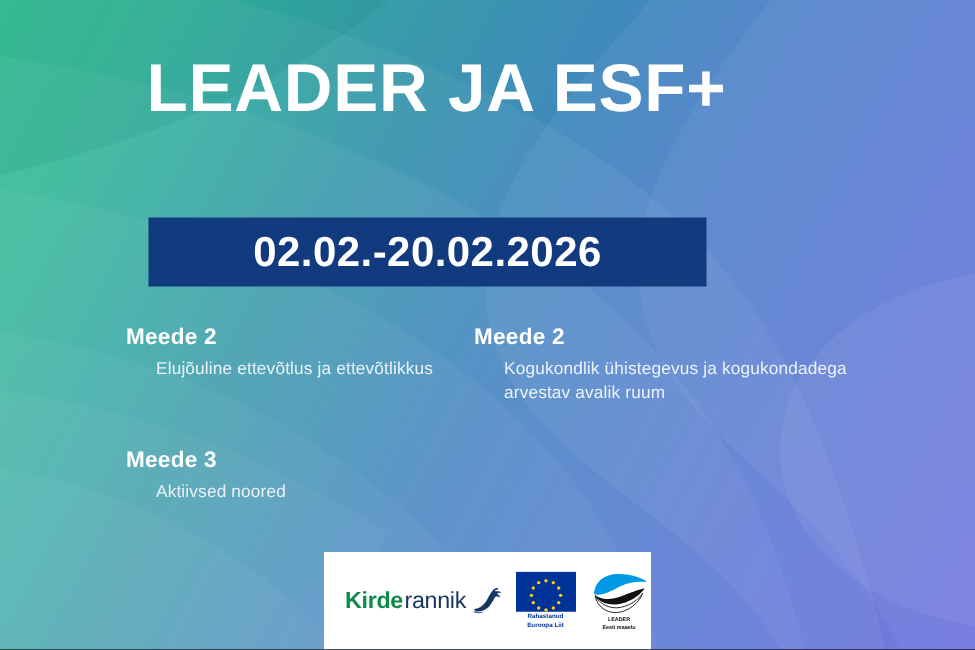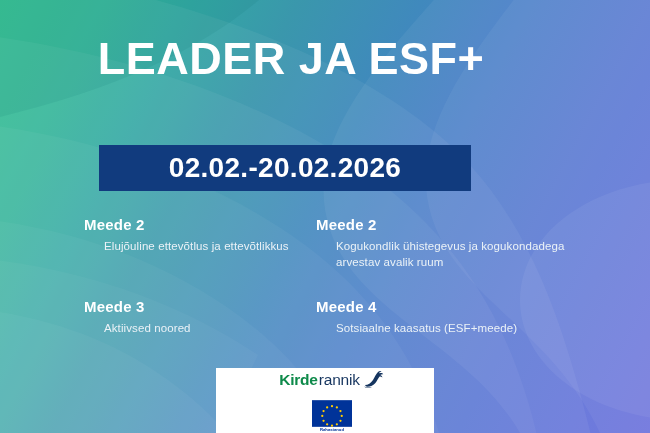--- a/index.html
+++ b/index.html
@@ -113,21 +113,20 @@
     top: 368px;
     width: 218px;
     height: 65px;
     background: #ffffff;
     display: flex;
     align-items: center;
     justify-content: flex-start;
     gap: 8px;
     padding-left: 14px;
     box-sizing: border-box;
-    flex-direction: column;
   }
   .logo-kirderannik {
     display: flex;
     align-items: center;
     gap: 1px;
   }
   .logo-kirderannik .kirde {
     color: #0e8a4a;
     font-size: 15.5px;
     font-weight: 700;
@@ -191,24 +190,20 @@
     <div class="measure">
       <span class="m-title">Meede 2</span>
       <span class="m-desc">Kogukondlik ühistegevus ja kogukondadega arvestav avalik ruum</span>
     </div>
 
     <div class="measure">
       <span class="m-title">Meede 3</span>
       <span class="m-desc">Aktiivsed noored</span>
     </div>
 
-    <div class="measure">
-      <span class="m-title">Meede 4</span>
-      <span class="m-desc">Sotsiaalne kaasatus (ESF+meede)</span>
-    </div>
 
   </div>
 
   <div class="logo-box">
 
     <div class="logo-kirderannik">
       <span class="kirde">Kirde</span>
       <span class="rannik">rannik</span>
       <svg width="24" height="24" viewBox="0 0 24 24" aria-hidden="true">
         <path d="M4 17 C7 17 10 15 12 12 C13.5 9.6 15 6 17 4 C18 3 19.5 2.6 20.6 3.3 C19.6 3.6 18.8 4.4 18.3 5.4 C20 4.8 21.6 5.2 22.3 6.3 C21.2 6 20 6.3 19.2 7 C20.6 7.4 21.4 8.4 21.3 9.5 C20.5 8.7 19.4 8.4 18.4 8.7 C17 10.6 16 13 14.4 15 C12.3 17.7 8.8 19 5 18.6 Z" fill="#16355f"></path>

